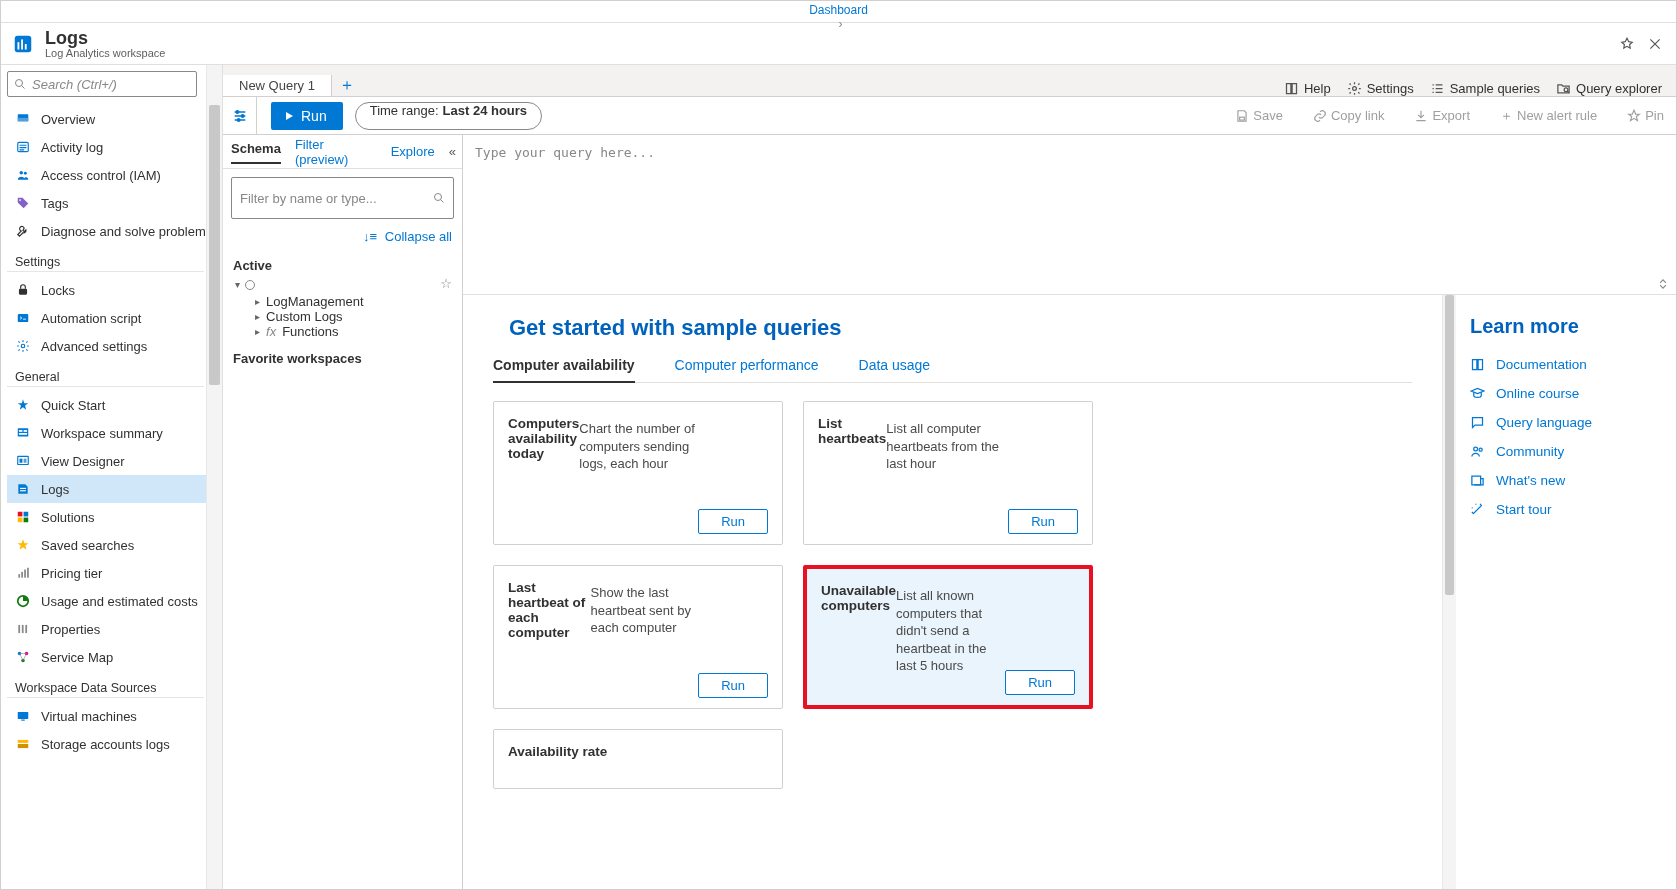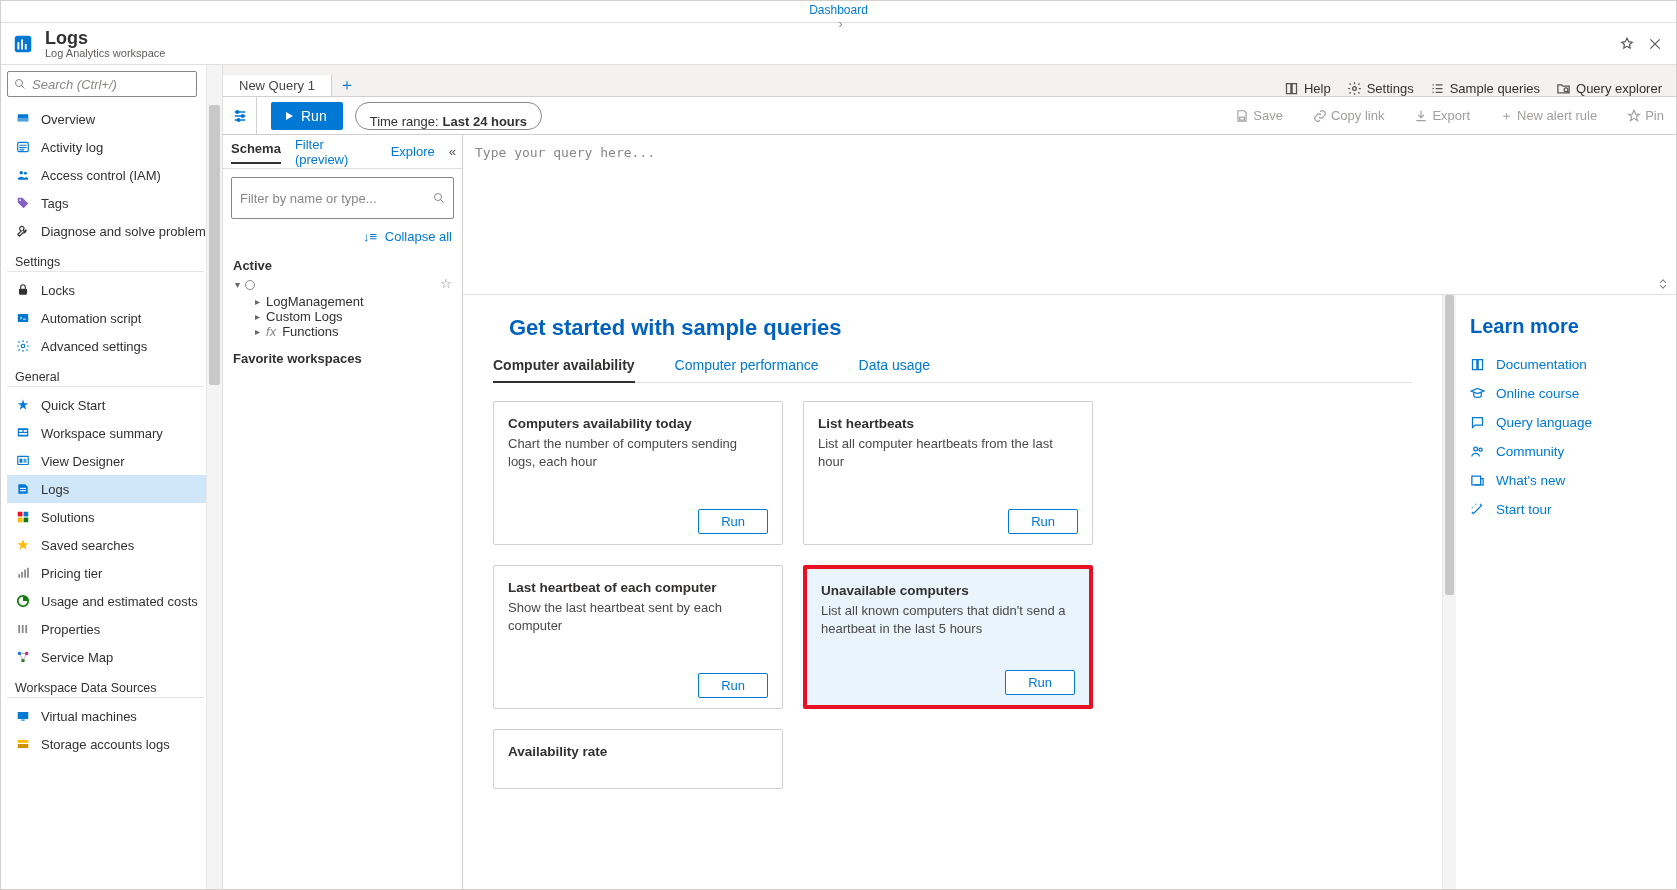--- a/index.html
+++ b/index.html
@@ -171,21 +171,21 @@
   font-size:14px;
   margin-left:14px;
   cursor:pointer;
 }
 .time-pill{
   margin-left:12px;
   border:1px solid #8a8886;
   border-radius:20px;
   height:28px;
   padding:0 14px;
-  display:flex; align-items:flex-end;
+  display:flex; align-items:flex-start;
   font-size:13px;
 }
 .time-pill .val{font-weight:600; margin-left:4px;}
 .action-bar .right{display:flex; gap:30px; color:#a19f9d; font-size:13px;}
 .ab-item{display:flex; align-items:center; gap:4px; cursor:pointer;}
 
 
 .lower{ flex:1; display:flex; min-height:0;}
 .schema-pane{
   width:240px;
@@ -278,21 +278,21 @@
 .card-grid{
   display:grid;
   grid-template-columns: 290px 290px;
   gap:20px;
 }
 .card{
   border:1px solid #d2d0ce;
   border-radius:2px;
   padding:14px 14px 10px;
   height:144px;
-  display:flex; flex-direction:column;
+  display:flex; flex-direction:row;
   background:#fff;
 }
 .card.highlight{
   border:4px solid #e81123;
   background:#eaf4fc;
 }
 .card .title{font-weight:600; font-size:13.5px; color:#323130;}
 .card .desc{ color:#4a4a4a; font-size:13px; margin-top:4px; line-height:1.35;}
 .card .spacer{flex:1;}
 .card .run{

